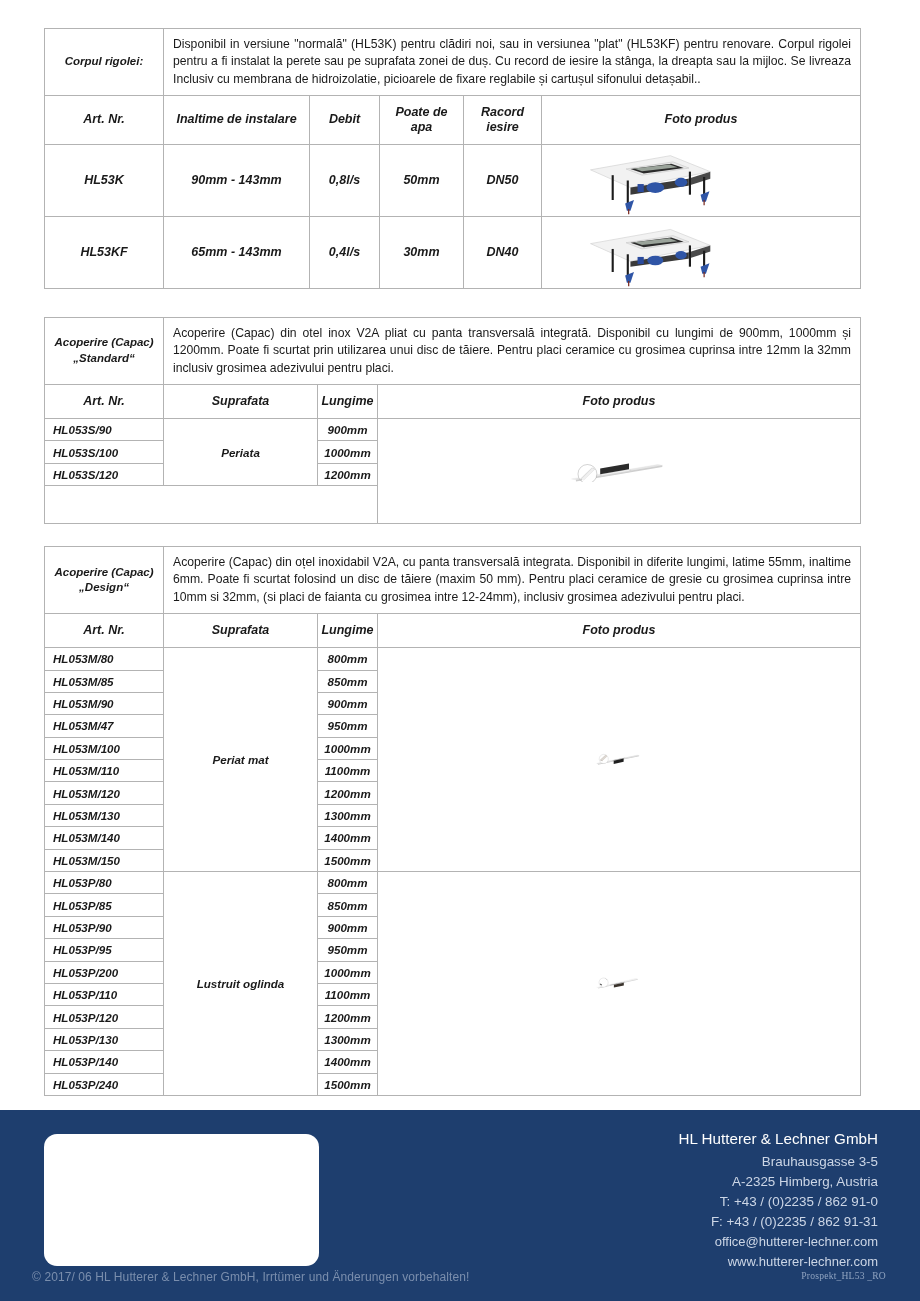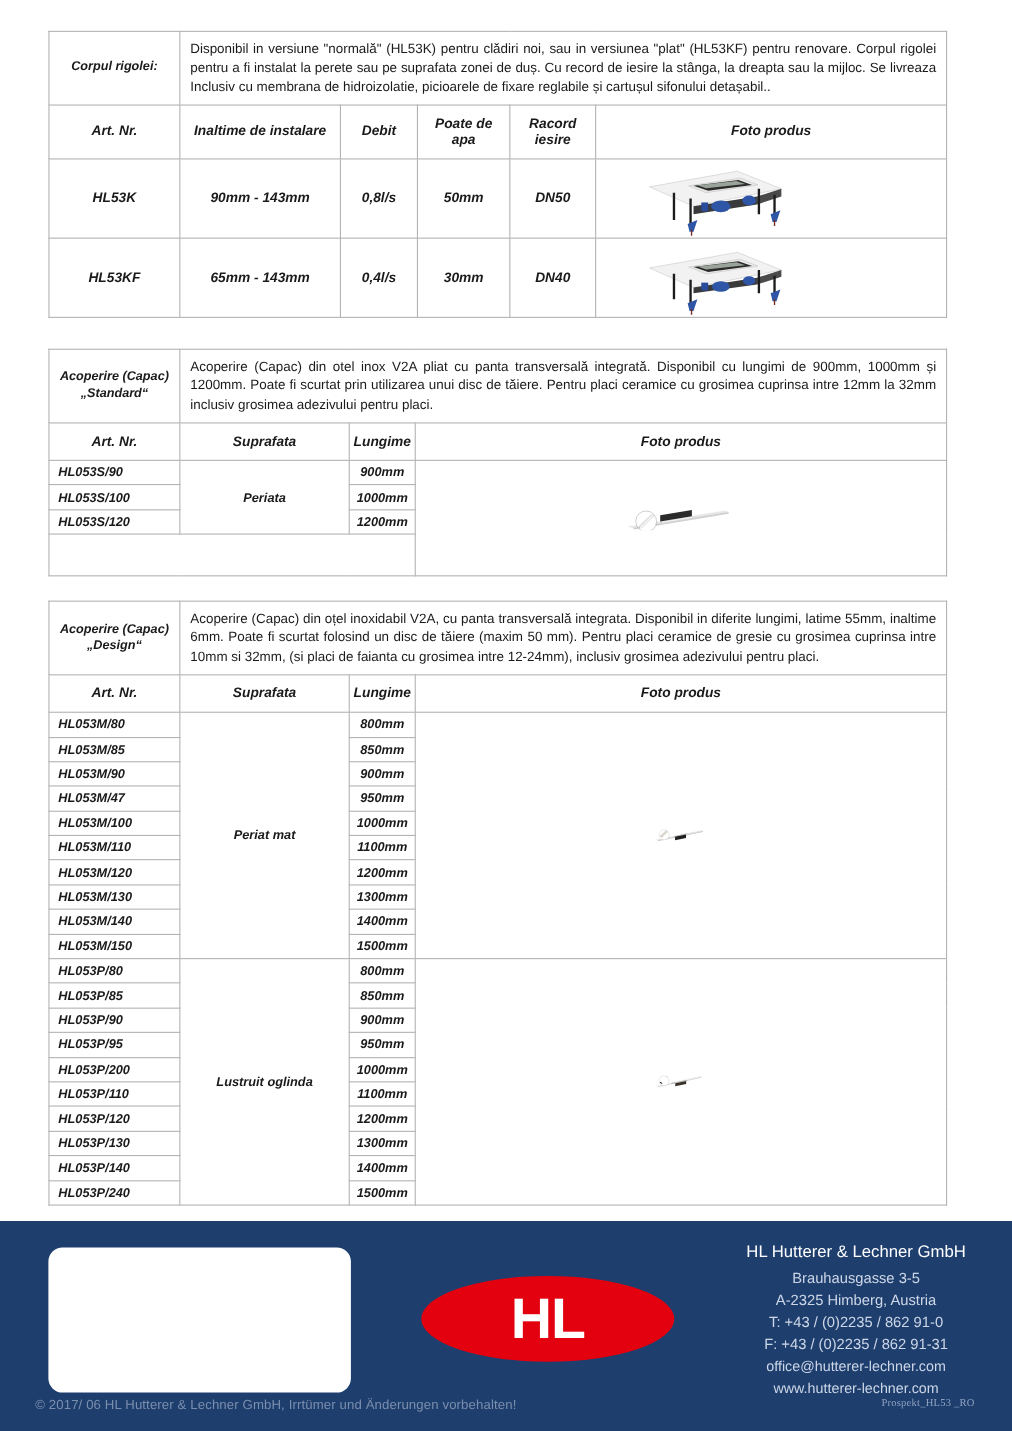--- a/index.html
+++ b/index.html
@@ -112,21 +112,21 @@
     font-family: "Liberation Sans", sans-serif;
     font-weight: bold;
     font-size: 52px;
     letter-spacing: -1px;
     line-height: 1;
   }
   .addr {
     position: absolute;
     right: 42px;
     top: 1128px;
-    text-align: center;
+    text-align: right;
     color: #ccd6e6;
     font-size: 13.4px;
     line-height: 1.5;
   }
   .addr .company {
     color: #ffffff;
     font-size: 15.2px;
     padding-bottom: 1px;
   }
   .addr .mail, .addr .web { font-size: 13px; }
@@ -457,23 +457,20 @@
         <td class="art">HL053P/240</td>
         <td>1500mm</td>
       </tr>
     </tbody>
   </table>
 
   <div class="footer">
     <div class="footer-white"></div>
   </div>
 
-  <div class="hl-logo">
-    <span>HL</span>
-  </div>
 
   <div class="addr">
     <div class="company">HL Hutterer &amp; Lechner GmbH</div>
     <div>Brauhausgasse 3-5</div>
     <div>A-2325 Himberg, Austria</div>
     <div>T: +43 / (0)2235 / 862 91-0</div>
     <div>F: +43 / (0)2235 / 862 91-31</div>
     <div class="mail">office@hutterer-lechner.com</div>
     <div class="web">www.hutterer-lechner.com</div>
   </div>

